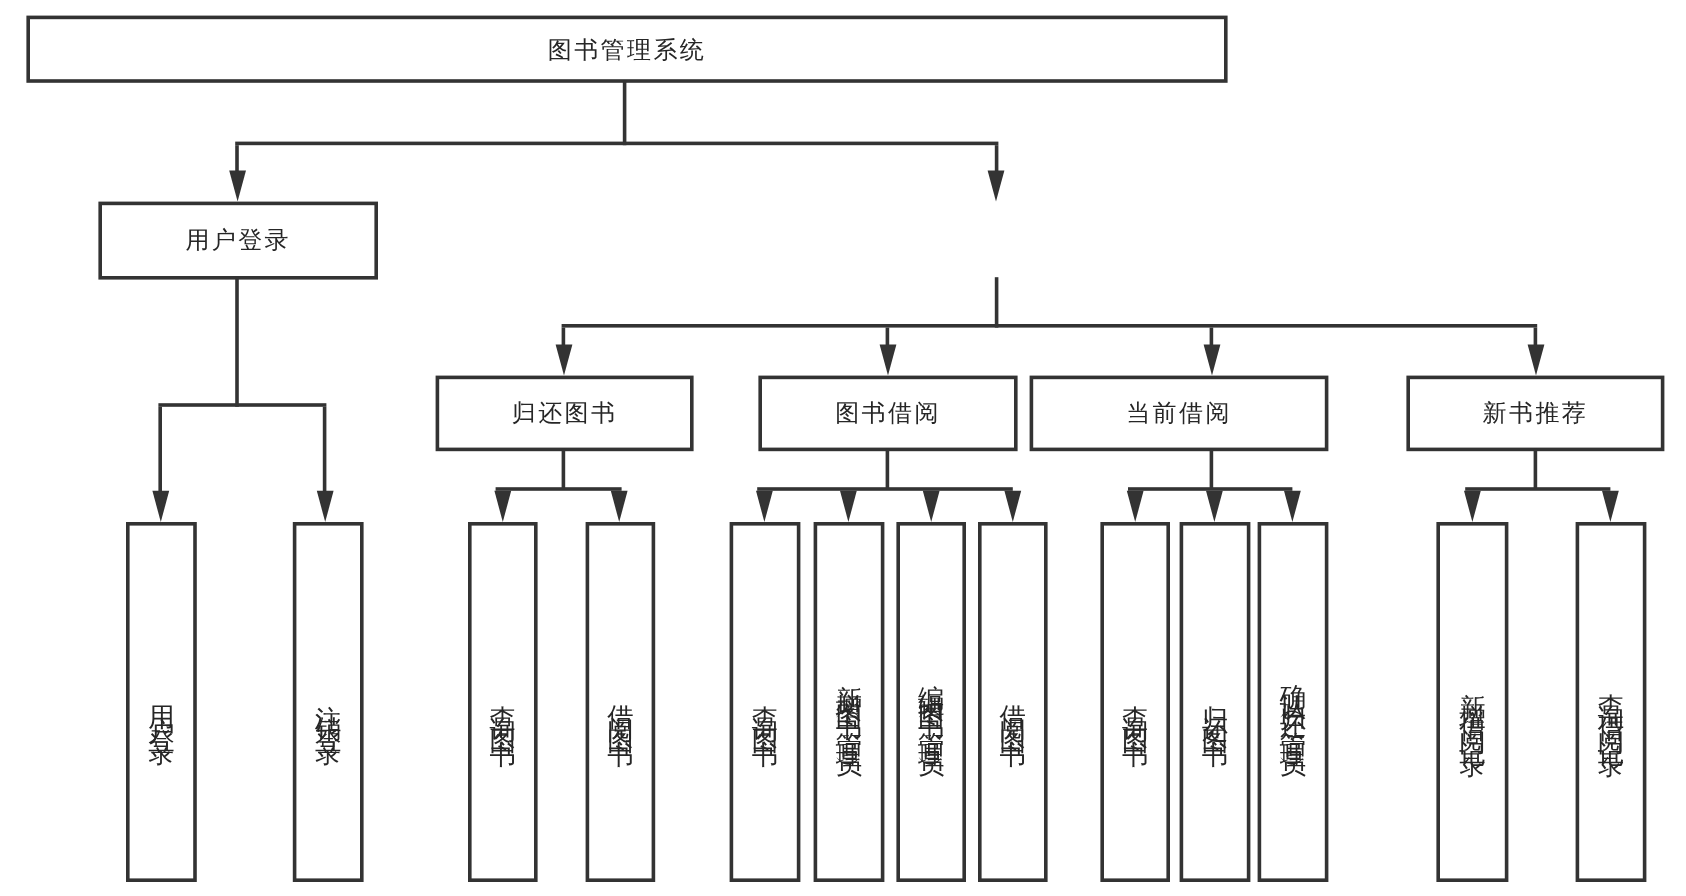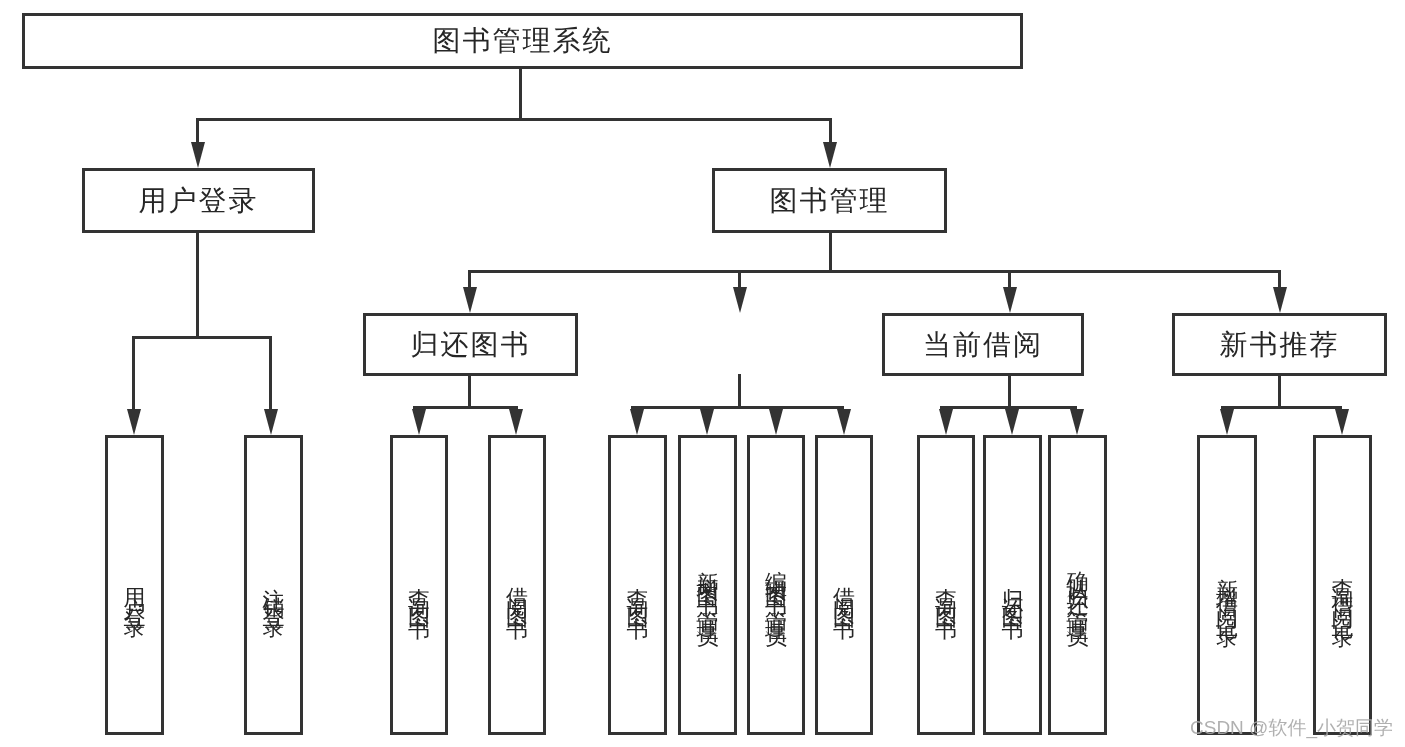--- a/index.html
+++ b/index.html
@@ -15,21 +15,21 @@
 
   .box {
     position:absolute;
     background:var(--background);
     border:3px solid var(--line);
     display:flex;
     align-items:center;
     justify-content:center;
     color:var(--text);
   }
-  .hbox { font-size:28px; letter-spacing:2px; }
+  .hbox { font-size:20px; letter-spacing:2px; }
   .vbox span {
     writing-mode:vertical-rl;
     text-orientation:mixed;
     font-size:22px;
     letter-spacing:10px;
     margin-bottom:-10px;
     color:var(--text);
     white-space:nowrap;
   }
   .vbox span.ls8 { letter-spacing:8px; margin-bottom:-8px; }
@@ -66,23 +66,20 @@
   <div class="line vline" style="left:519px; top:67px; height:54px;"></div>
   <div class="line hline" style="left:196px; top:118px; width:636px;"></div>
   <div class="line vline" style="left:196px; top:121px; height:22px;"></div>
   <div class="arr" style="left:191px; top:142px;"></div>
   <div class="line vline" style="left:829px; top:121px; height:22px;"></div>
   <div class="arr" style="left:823px; top:142px;"></div>
 
   <div class="box hbox" style="left:82px; top:168px; width:233px; height:65px;">
     <span>用户登录</span>
   </div>
-  <div class="box hbox" style="left:712px; top:168px; width:235px; height:65px;">
-    <span>图书管理</span>
-  </div>
 
   <div class="line vline" style="left:196px; top:231px; height:108px;"></div>
   <div class="line hline" style="left:132px; top:336px; width:140px;"></div>
   <div class="line vline" style="left:132px; top:339px; height:71px;"></div>
   <div class="arr" style="left:127px; top:409px;"></div>
   <div class="line vline" style="left:269px; top:339px; height:71px;"></div>
   <div class="arr" style="left:264px; top:409px;"></div>
 
   <div class="line vline" style="left:829px; top:231px; height:42px;"></div>
   <div class="line hline" style="left:468px; top:270px; width:813px;"></div>
@@ -91,21 +88,24 @@
   <div class="line vline" style="left:738px; top:273px; height:15px;"></div>
   <div class="arr" style="left:733px; top:287px;"></div>
   <div class="line vline" style="left:1008px; top:273px; height:15px;"></div>
   <div class="arr" style="left:1003px; top:287px;"></div>
   <div class="line vline" style="left:1278px; top:273px; height:15px;"></div>
   <div class="arr" style="left:1273px; top:287px;"></div>
 
   <div class="box hbox" style="left:363px; top:313px; width:215px; height:63px;">
     <span>归还图书</span>
   </div>
-  <div class="box hbox" style="left:882px; top:313px; width:202px; height:63px;">
+  <div class="box hbox" style="left:632px; top:313px; width:216px; height:63px;">
+    <span>图书借阅</span>
+  </div>
+  <div class="box hbox" style="left:858px; top:313px; width:249px; height:63px;">
     <span>当前借阅</span>
   </div>
   <div class="box hbox" style="left:1172px; top:313px; width:215px; height:63px;">
     <span>新书推荐</span>
   </div>
 
   <div class="line vline" style="left:468px; top:374px; height:33px;"></div>
   <div class="line hline" style="left:413px; top:406px; width:105px;"></div>
   <div class="arr" style="left:412px; top:409px;"></div>
   <div class="arr" style="left:509px; top:409px;"></div>
@@ -165,15 +165,14 @@
     <span class="ls8">确认归还（管理员）</span>
   </div>
 
   <div class="box vbox" style="left:1197px; top:435px; width:60px; height:300px;">
     <span>新增借阅记录</span>
   </div>
   <div class="box vbox" style="left:1313px; top:435px; width:59px; height:300px;">
     <span>查询借阅记录</span>
   </div>
 
-  <div class="watermark">CSDN @软件_小贺同学</div>
 
 </div>
 
 </body></html>

